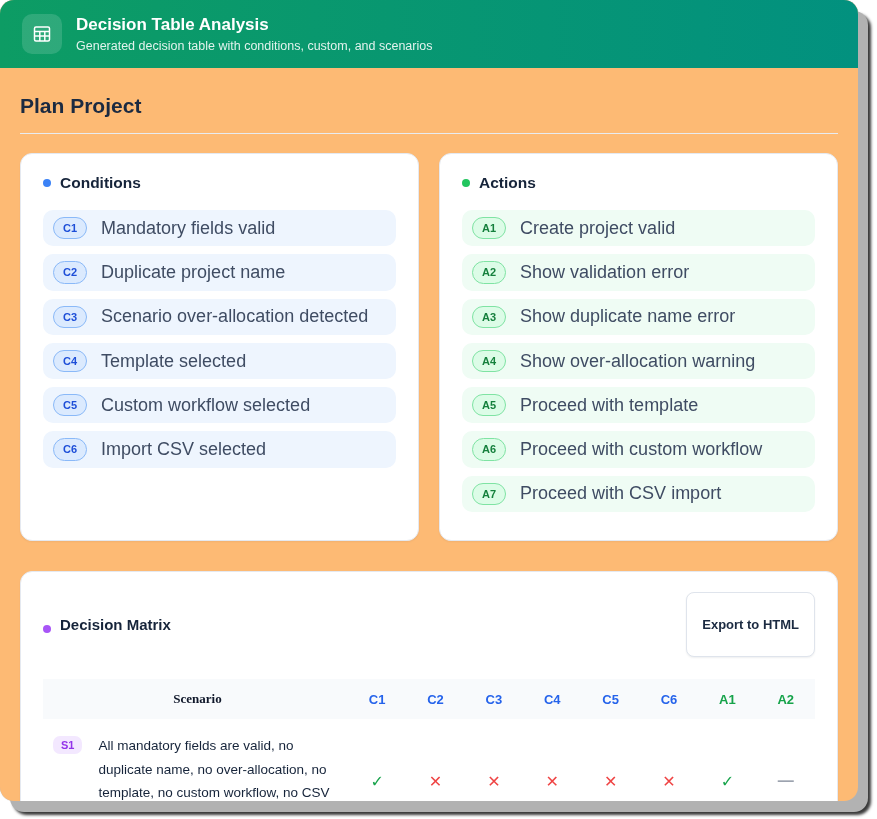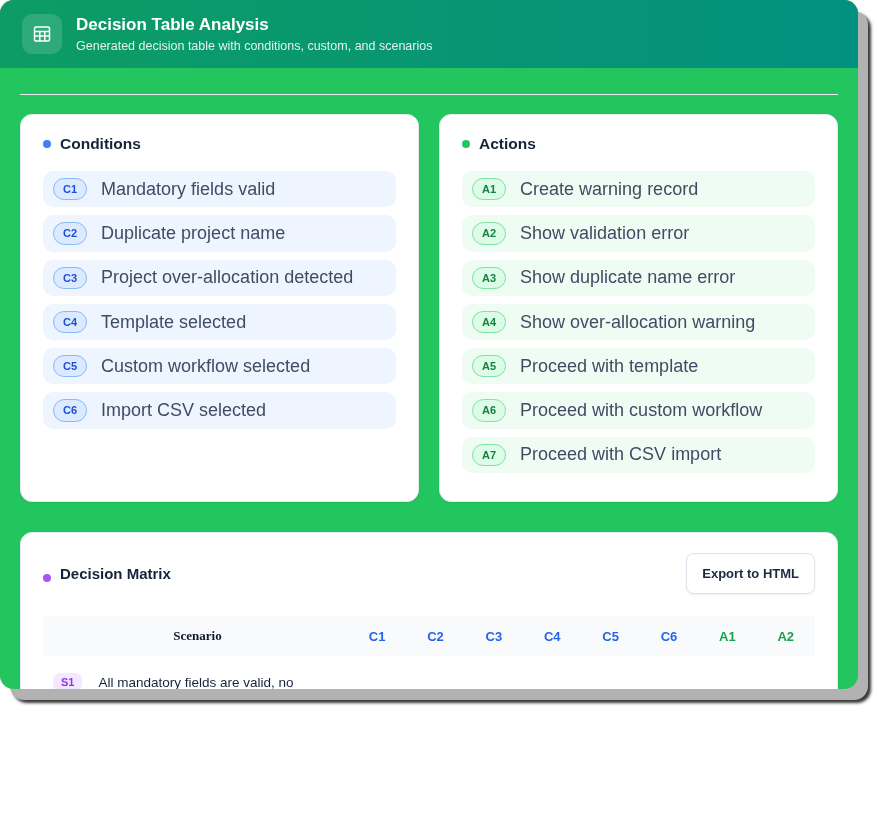--- a/index.html
+++ b/index.html
@@ -2,22 +2,22 @@
 <html style="--header-gradient-start: #0d9c64; --header-gradient-end: #02917f; --condition-accent: #3b82f6; --action-accent: #22c55e; --matrix-accent: #a855f7; --check-color: #16a34a; --cross-color: #ef4444; --dash-color: #9ca3af;"><head>
 <meta charset="utf-8">
 <style>
   html,body{margin:0;padding:0;background:#ffffff;}
   body{
     width:877px;height:819px;overflow:hidden;position:relative;
     font-family:"Liberation Sans","DejaVu Sans",sans-serif;
     -webkit-font-smoothing:antialiased;
   }
   .app-window{
-    position:absolute;top:0;left:0;width:858px;height:689px;
-    background:#22c55e;border-radius:14px;overflow:hidden;
+    position:absolute;top:0;left:0;width:858px;height:801px;
+    background:#fdba74;border-radius:14px;overflow:hidden;
     box-shadow:10px 11px 0 #b2b2b2, 13px 14px 3px rgba(0,0,0,0.78), 0 0 1px rgba(0,0,0,0.35);
   }
   
   .header{
     height:68px;
     background:linear-gradient(90deg,var(--header-gradient-start,#0d9c64),var(--header-gradient-end,#02917f));
     display:flex;align-items:center;gap:14px;padding:0 22px;box-sizing:border-box;
   }
   .header-icon{
     width:40px;height:40px;border-radius:10px;flex:0 0 auto;
@@ -50,21 +50,21 @@
   .cond-list .badge{background:#dbeafe;border:1px solid #8ab9f8;color:#1d4ed8;}
   .act-list .badge{background:#dcfce7;border:1px solid #7fe3a3;color:#15803d;}
   .item-label{font-size:18px;color:#3f4c63;}
   
   .matrix-card{border:1px solid #e5e9f0;border-radius:12px;background:#fff;
     padding:20px 22px;box-shadow:0 1px 2px rgba(16,24,40,0.05);box-sizing:border-box;min-height:300px;}
   .matrix-head{display:flex;justify-content:space-between;align-items:center;margin-bottom:22px;}
   .matrix-title-wrap{display:flex;align-items:flex-end;gap:9px;font-size:15px;font-weight:700;color:#16243a;}
   .export-btn{
     background:#ffffff;border:1px solid #dfe4ec;border-radius:8px;
-    padding:12px 15px;font-size:13px;font-weight:600;color:#1b2a41;
+    padding:24px 15px;font-size:13px;font-weight:600;color:#1b2a41;
     box-shadow:0 1px 2px rgba(16,24,40,0.07);cursor:pointer;
     font-family:"Liberation Sans","DejaVu Sans",sans-serif;
   }
   table.matrix{width:100%;border-collapse:collapse;table-layout:fixed;}
   thead tr{background:#f8fafc;}
   th{padding:12px 6px;font-size:13px;}
   .th-scenario{text-align:center;color:#0f172a;font-weight:600;padding-left:10px;font-family:Liberation Serif, serif;}
   .th-mark{text-align:center;font-weight:600;}
   .c-col{color:#2563eb;}
   .a-col{color:#16a34a;}
@@ -94,20 +94,21 @@
         <line x1="12.8" y1="7.5" x2="12.8" y2="17"></line>
       </svg>
     </div>
     <div class="header-texts">
       <div class="header-title">Decision Table Analysis</div>
       <div class="header-sub">Generated decision table with conditions, custom, and scenarios</div>
     </div>
   </div>
 
   <div class="body">
+    <h1 class="page-title">Plan Project</h1>
     <div class="divider"></div>
 
     <div class="cards-grid">
 
       <div class="card">
         <div class="card-head">
           <span class="dot dot-cond"></span>
           <span>Conditions</span>
         </div>
         <div class="cond-list">
@@ -116,21 +117,21 @@
     <span class="item-label">Mandatory fields valid</span>
   </div>
 
   <div class="item-row">
     <span class="badge">C2</span>
     <span class="item-label">Duplicate project name</span>
   </div>
 
   <div class="item-row">
     <span class="badge">C3</span>
-    <span class="item-label">Project over-allocation detected</span>
+    <span class="item-label">Scenario over-allocation detected</span>
   </div>
 
   <div class="item-row">
     <span class="badge">C4</span>
     <span class="item-label">Template selected</span>
   </div>
 
   <div class="item-row">
     <span class="badge">C5</span>
     <span class="item-label">Custom workflow selected</span>
@@ -144,21 +145,21 @@
       </div>
 
       <div class="card">
         <div class="card-head">
           <span class="dot dot-act"></span>
           <span>Actions</span>
         </div>
         <div class="act-list">
   <div class="item-row">
     <span class="badge">A1</span>
-    <span class="item-label">Create warning record</span>
+    <span class="item-label">Create project valid</span>
   </div>
 
   <div class="item-row">
     <span class="badge">A2</span>
     <span class="item-label">Show validation error</span>
   </div>
 
   <div class="item-row">
     <span class="badge">A3</span>
     <span class="item-label">Show duplicate name error</span>

